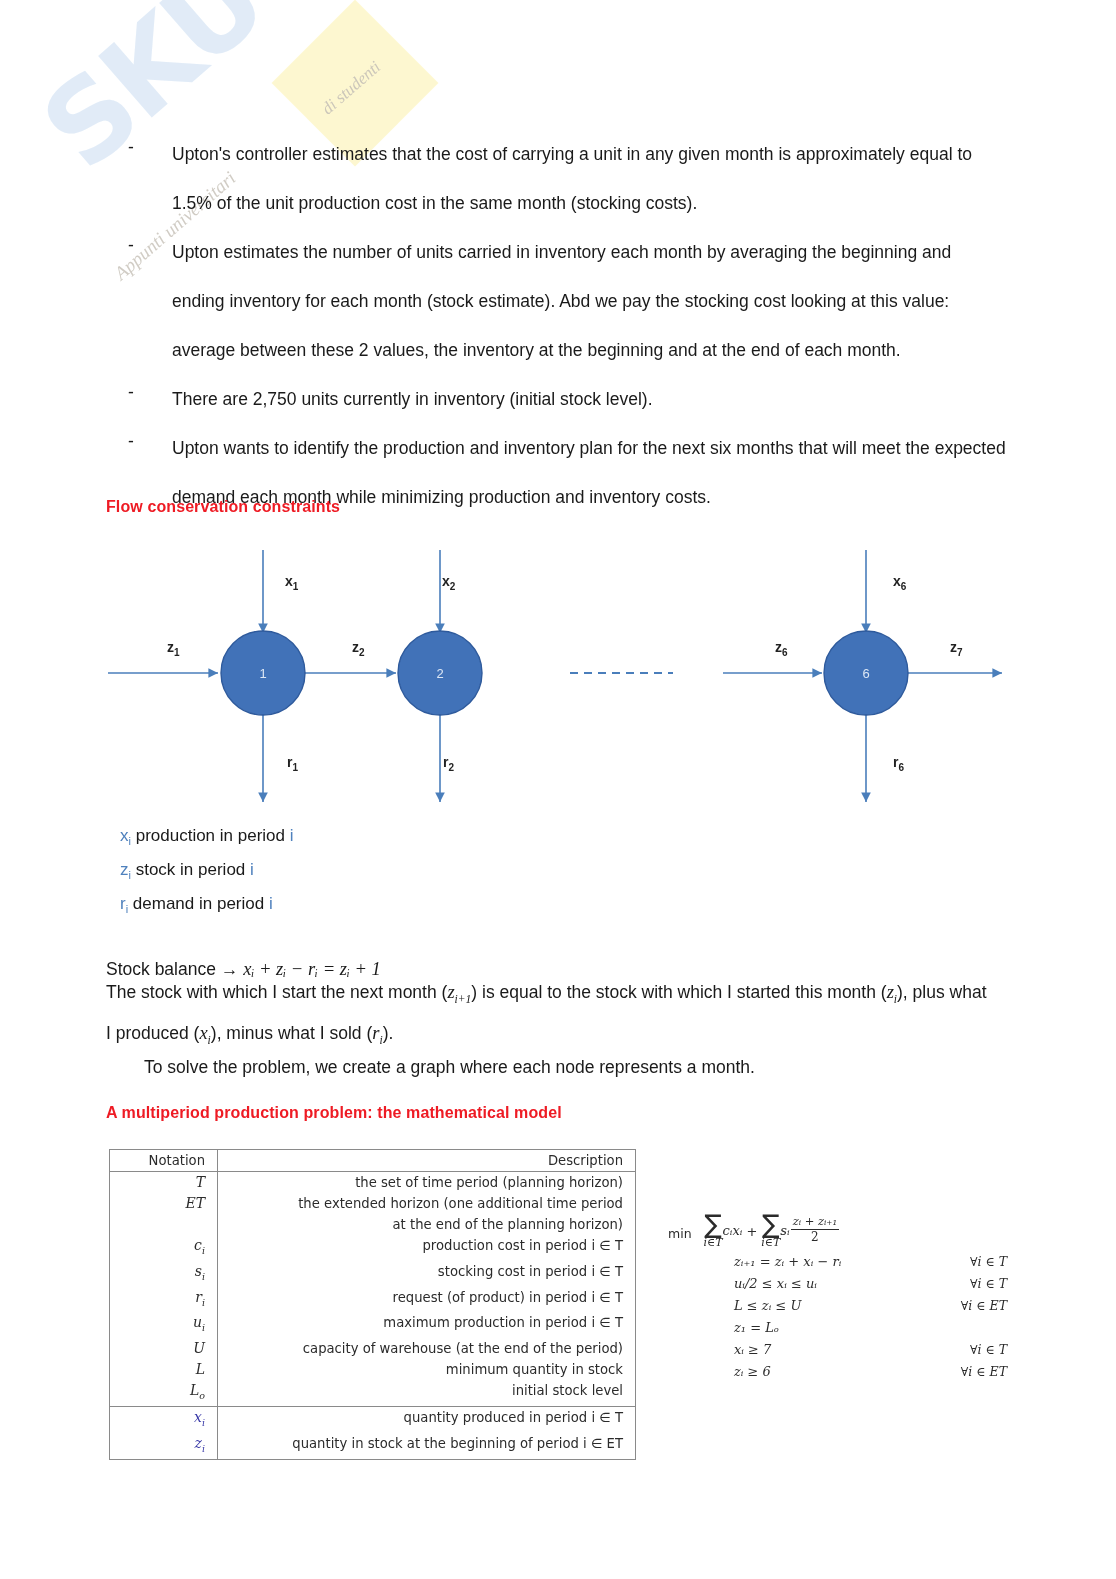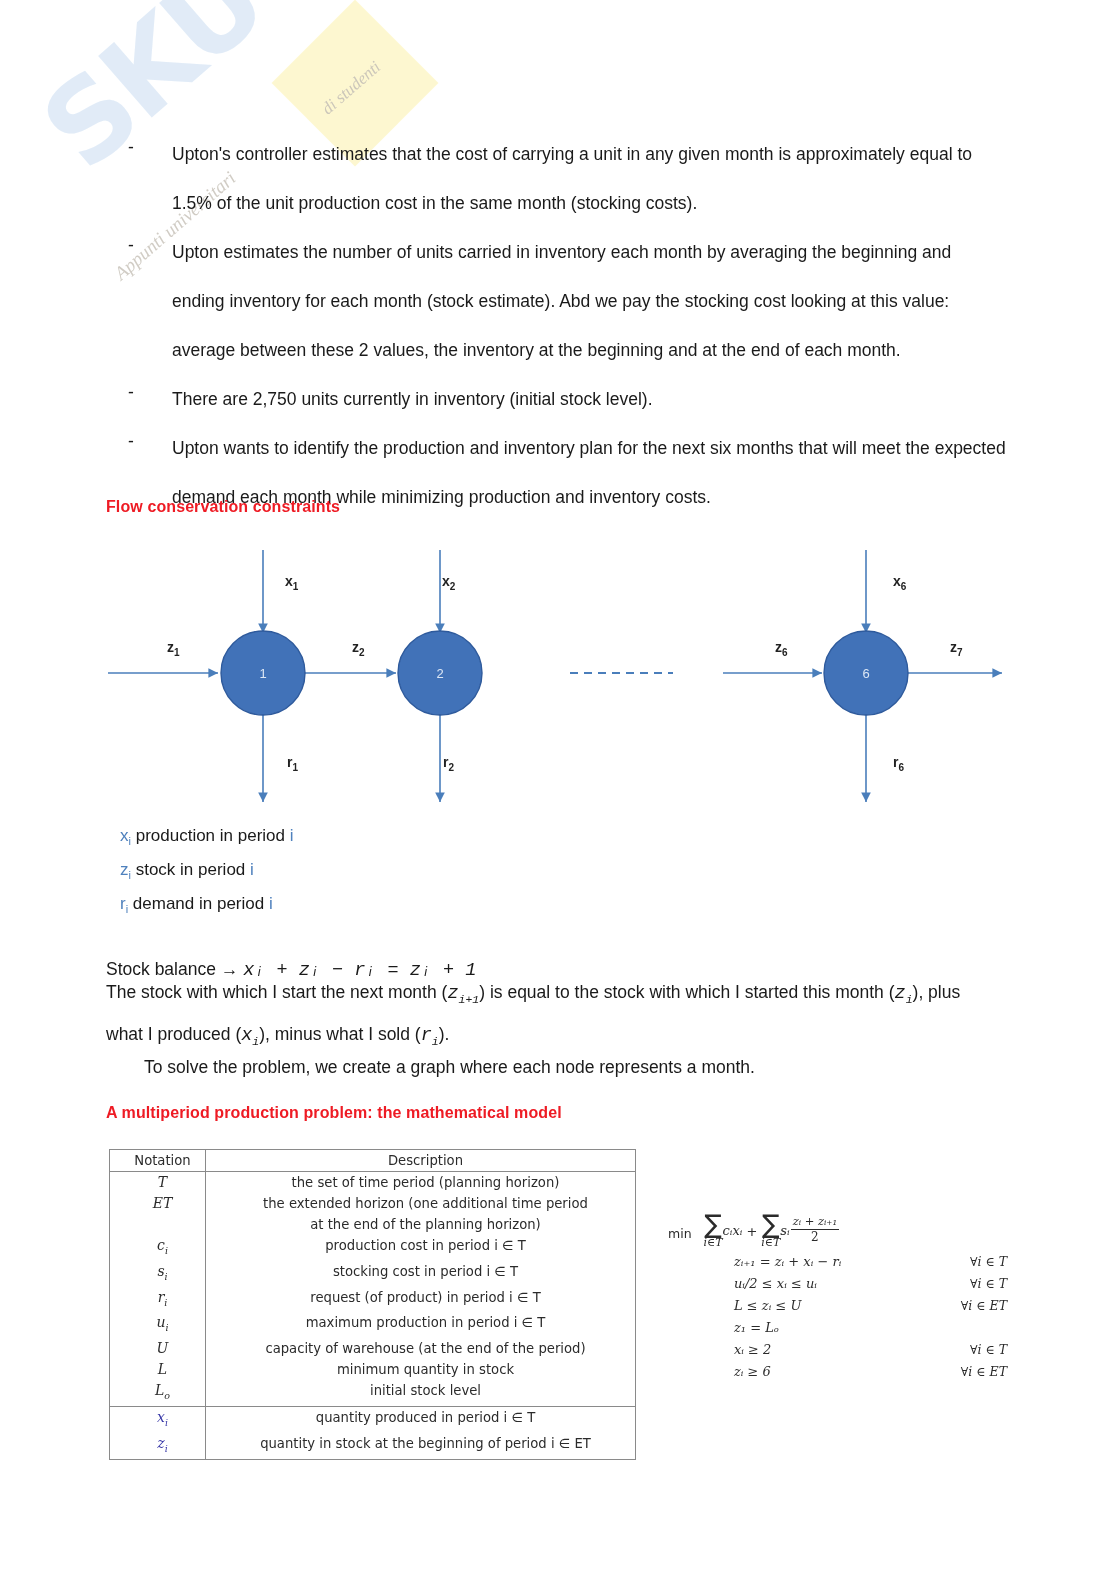--- a/index.html
+++ b/index.html
@@ -161,43 +161,43 @@
     left: 106px;
     width: 890px;
     font-size: 17.5px;
     line-height: 34px;
     color: #1a1a1a;
   }
   #para-stock { top: 952px; }
   #para-explain { top: 975px; }
   #para-graph { top: 1050px; margin-left: 38px; }
   .mathi {
-    font-family: Liberation Mono, monospace;
+    font-family: Liberation Serif, serif;
     font-style: italic;
     font-size: 18.5px;
     margin-top: 33px;
   }
   .mathi sub, .mathn sub { font-size: 11.5px; font-style: italic; }
 
   
   #notation-table {
     position: absolute;
     left: 109px;
     top: 1149px;
     width: 527px;
     border: 1px solid #8a8a8a;
     border-collapse: collapse;
     background: #ffffff;
     font-family: "DejaVu Sans", sans-serif;
     font-size: 13.2px;
   }
   #notation-table td, #notation-table th {
-    padding: 0 0 0 10px;
+    padding: 0 12px 0 10px;
     vertical-align: top;
-    text-align: center;
+    text-align: right;
     font-weight: normal;
     height: 21px;
     line-height: 21px;
     color: #2b2b2b;
   }
   #notation-table .col-notation {
     width: 85px;
     border-right: 1px solid #8a8a8a;
   }
   #notation-table thead td { border-bottom: 1px solid #8a8a8a; }
@@ -490,21 +490,21 @@
     </div>
     <div class="mf-constraint">
       <span class="mf-lhs">L ≤ zᵢ ≤ U</span>
       <span class="mf-quant">∀i ∈ ET</span>
     </div>
     <div class="mf-constraint">
       <span class="mf-lhs">z₁ = Lₒ</span>
       <span class="mf-quant"></span>
     </div>
     <div class="mf-constraint">
-      <span class="mf-lhs">xᵢ ≥ 2</span>
+      <span class="mf-lhs">xᵢ ≥ 7</span>
       <span class="mf-quant">∀i ∈ T</span>
     </div>
     <div class="mf-constraint">
       <span class="mf-lhs">zᵢ ≥ 6</span>
       <span class="mf-quant">∀i ∈ ET</span>
     </div>
   </div>
 
 </div>
 

